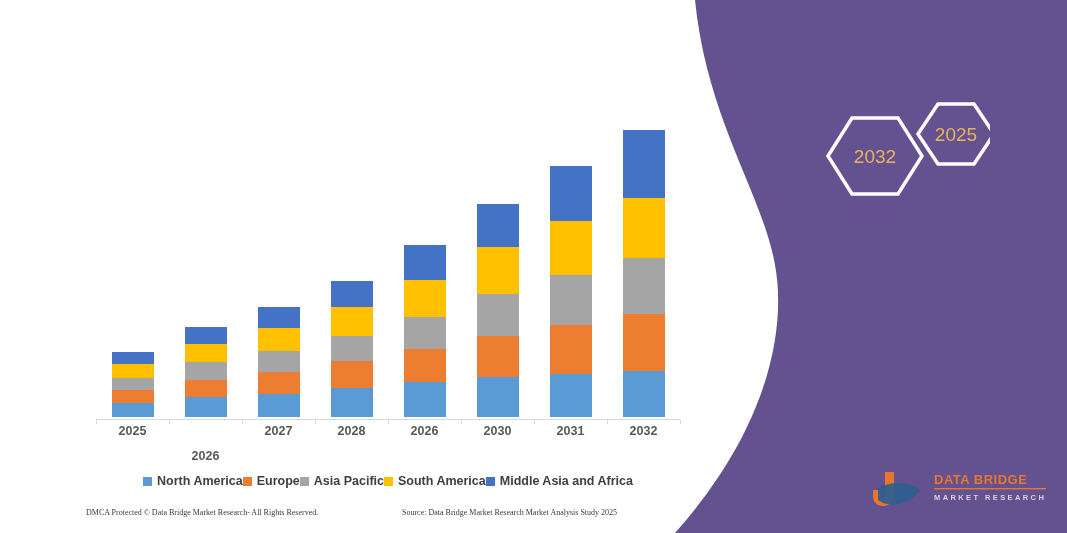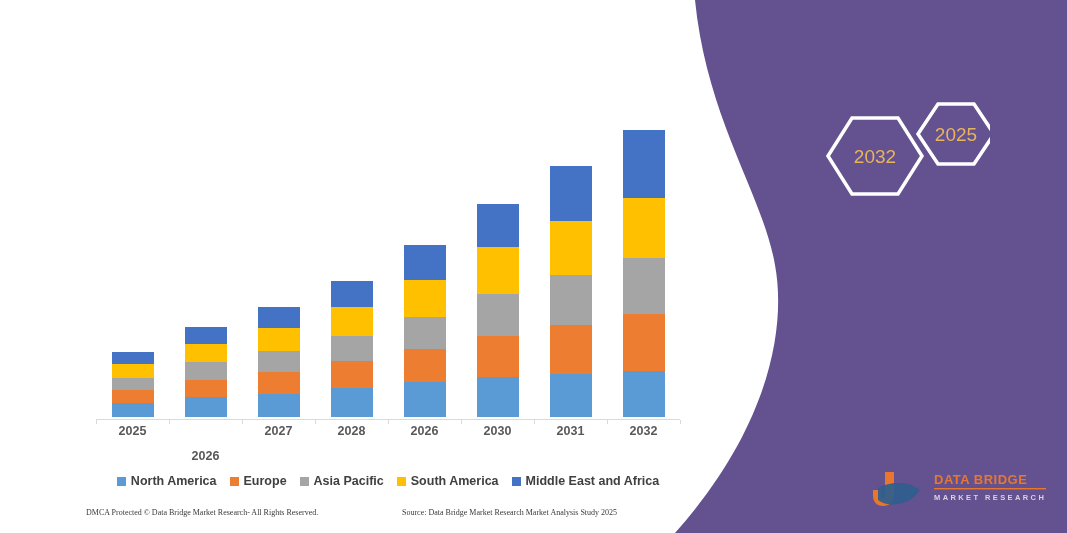--- a/index.html
+++ b/index.html
@@ -57,21 +57,21 @@
 
   .xlabels{position:absolute;left:96px;top:424px;width:584px;height:20px;}
   .xlab{
     position:absolute;top:0;width:60px;text-align:center;
     font-size:12.5px;font-weight:bold;color:#595959;
     font-family:"Liberation Sans", sans-serif;
   }
 
   .legend{
     position:absolute;left:96px;top:472px;width:584px;height:18px;
-    display:flex;align-items:center;justify-content:center;gap:13px;
+    display:flex;align-items:center;justify-content:center;
     white-space:nowrap;
   }
   .leg-item{display:flex;align-items:center;gap:5px;}
   .leg-swatch{width:9px;height:9px;display:inline-block;}
   .leg-text{font-size:12.5px;font-weight:bold;color:#404040;}
 
   .footer{position:absolute;left:0;top:508px;width:694px;height:18px;}
   .foot-left{position:absolute;left:86px;top:0;font-size:8px;color:#3a3a3a;
      font-family:"Liberation Serif", serif;}
   .foot-right{position:absolute;left:402px;top:0;font-size:8px;color:#3a3a3a;
@@ -179,21 +179,21 @@
       <div class="leg-item">
         <span class="leg-swatch" style="background: rgb(165, 165, 165);"></span>
         <span class="leg-text">Asia Pacific</span>
       </div>
       <div class="leg-item">
         <span class="leg-swatch" style="background: rgb(255, 192, 0);"></span>
         <span class="leg-text">South America</span>
       </div>
       <div class="leg-item">
         <span class="leg-swatch" style="background: rgb(68, 114, 196);"></span>
-        <span class="leg-text">Middle East and Africa</span>
+        <span class="leg-text">Middle Asia and Africa</span>
       </div>
     </div>
 
   <div class="footer">
     <div class="foot-left">DMCA Protected © Data Bridge Market Research- All Rights Reserved.</div>
     <div class="foot-right">Source: Data Bridge Market Research  Market Analysis Study 2025</div>
   </div>
 
   <div class="purple-panel">
     <svg viewBox="0 0 420 533" preserveAspectRatio="none" aria-hidden="true">

